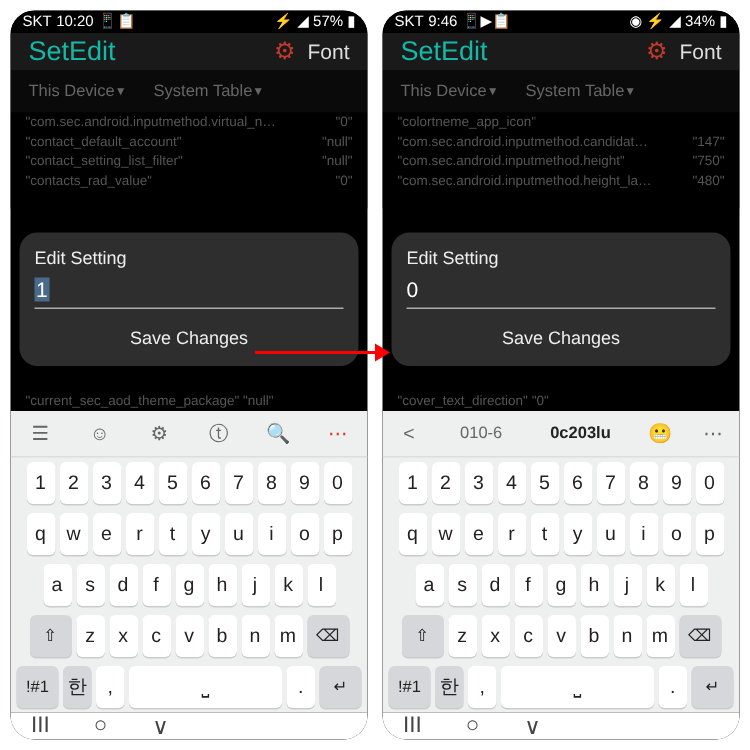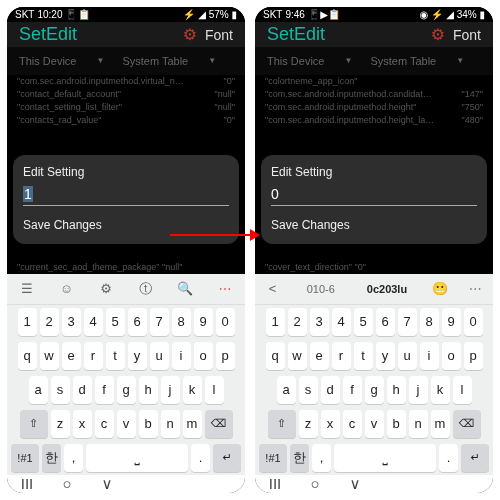--- a/index.html
+++ b/index.html
@@ -5,32 +5,32 @@
 html,body{margin:0;padding:0;width:500px;height:500px;background:#fff;font-family:-apple-system,Helvetica,Arial,sans-serif;overflow:hidden}
 .container{display:flex;gap:10px;padding:7px;width:486px;height:486px;position:relative}
 .phone{width:238px;height:486px;border-radius:16px;overflow:hidden;background:#000;position:relative;display:flex;flex-direction:column}
 .status-bar{height:22px;background:#000;color:#fff;font-size:10px;display:flex;justify-content:space-between;align-items:center;padding:0 8px}
 .status-left,.status-right{display:flex;gap:3px;align-items:center}
 .app-header{height:38px;background:#1a1a1a;display:flex;align-items:center;justify-content:space-between;padding:0 12px}
 .app-title{color:#14b8a6;font-size:18px}
 .app-font{color:#ddd;font-size:14px}
 .gear-icon{color:#c0392b;font-size:16px;margin-right:8px}
 .tabs{display:flex;gap:18px;padding:8px 12px;background:#0a0a0a}
-.tab{color:#666;font-size:11px;display:flex;align-items:center;gap:20px}
+.tab{color:#666;font-size:11px;display:flex;align-items:center;gap:0}
 .tab-arrow{font-size:8px}
 .settings-list{flex:0 0 auto;background:#000;padding:0 10px;height:64px;overflow:hidden}
 .setting-row{display:flex;justify-content:space-between;color:#555;font-size:9px;line-height:13px}
 .setting-key{white-space:nowrap;overflow:hidden;text-overflow:ellipsis;max-width:170px}
 .setting-val{color:#555}
 .dialog{margin:16px 6px;background:#2e2e2e;border-radius:12px;padding:10px 10px 6px}
 .dialog-title{color:#eee;font-size:12px;margin-bottom:6px}
 .dialog-input-wrap{border-bottom:1px solid #aaa;padding-bottom:2px;margin-bottom:6px}
 .dialog-input{color:#fff;font-size:14px;background:transparent;border:none;width:100%;outline:none}
 .dialog-input.selected{background:#4a6a8a;display:inline-block;width:auto;min-width:8px;padding:0 1px}
-.dialog-btn{color:#eee;font-size:12px;padding:6px 0}
+.dialog-btn{text-align:center;color:#eee;font-size:12px;padding:6px 0}
 .under-dialog{color:#555;font-size:9px;padding:2px 10px}
 .keyboard{background:#eeefef;flex:1;display:flex;flex-direction:column}
 .kb-toolbar{height:30px;display:flex;align-items:center;justify-content:space-around;border-bottom:1px solid #ddd}
 .kb-tool{color:#666;font-size:13px;width:24px;text-align:center}
 .kb-row{display:flex;justify-content:center;gap:3px;padding:3px 4px}
 .key{background:#fff;border-radius:4px;box-shadow:0 1px 0 rgba(0,0,0,.15);width:19px;height:28px;display:flex;align-items:center;justify-content:center;font-size:13px;color:#222;position:relative}
 .key.wide{width:28px;background:#d5d7da;font-size:11px}
 .key.space{flex:1;min-width:80px}
 .key.dark{background:#d5d7da}
 .nav-bar{height:28px;background:#ffffff;display:flex;justify-content:flex-start;align-items:center}

